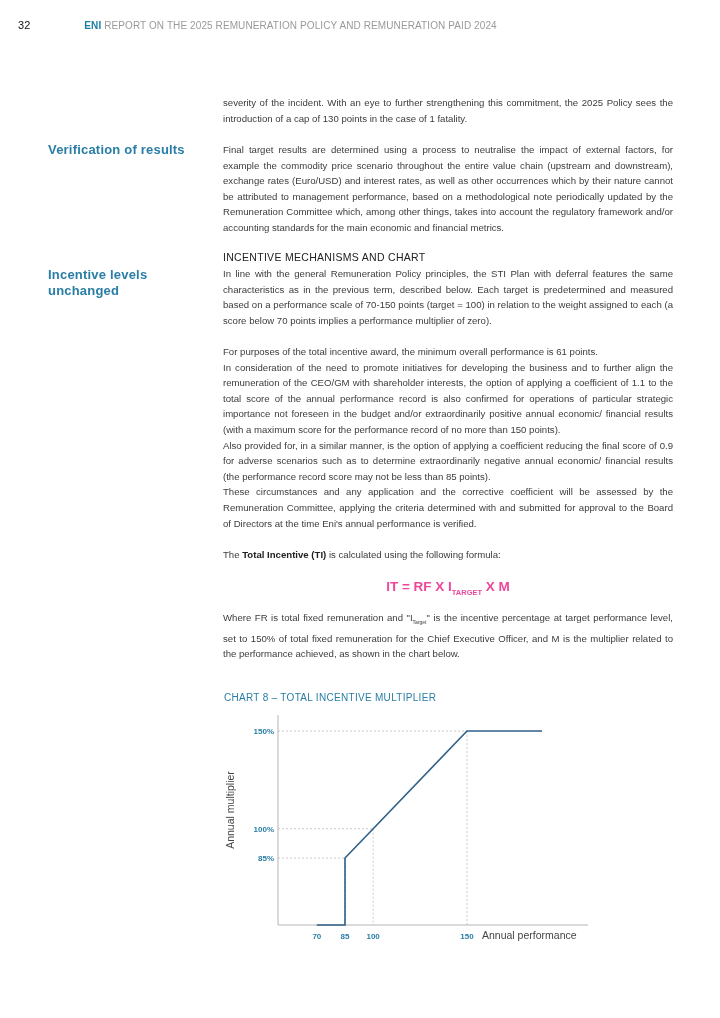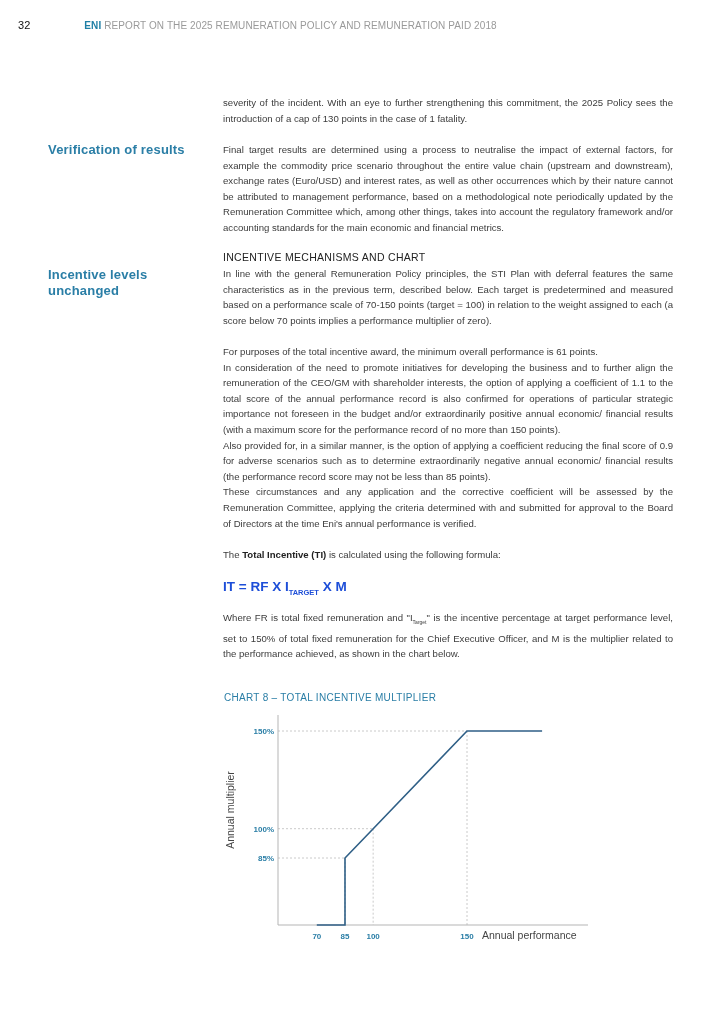--- a/index.html
+++ b/index.html
@@ -6,34 +6,34 @@
   body { width: 720px; height: 1018px; position: relative; overflow: hidden;
          font-family: "Liberation Sans", sans-serif; color: #3a3a3a; }
   .header { position: absolute; left: 18px; top: 19px; font-size: 10px; letter-spacing: 0.1px; white-space: nowrap; }
   .page-num { font-weight: normal; color: #111; font-size: 11px; margin-right: 16px; }
   .brand { font-weight: bold; color: #1f7fa5; padding-left: 35px; }
   .header-title { color: #9a9a9a; }
   .side-heading { position: absolute; left: 48px; font-size: 13px; color: #2a7ea6; line-height: 16px; font-weight: bold; letter-spacing: 0.2px; }
   .body-col { position: absolute; left: 223px; width: 450px; font-size: 9.6px; line-height: 15.6px; text-align: justify; color: #3c3c3c; }
   .body-col p { margin: 0; }
   .subhead { position: absolute; left: 223px; top: 251px; font-size: 10.5px; color: #222; letter-spacing: 0.3px; }
-  .formula { position: absolute; left: 223px; width: 450px; top: 579px; color: #1d4ed8; font-weight: bold; font-size: 13.5px; }
+  .formula { position: absolute; left: 223px; width: 450px; top: 579px; text-align: center; color: #ec4899; font-weight: bold; font-size: 13.5px; }
   .formula sub { font-size: 7.5px; }
   .chart-title { position: absolute; left: 224px; top: 692px; font-size: 10px; color: #2a7ea6; letter-spacing: 0.3px; }
   svg text { font-family: "Liberation Sans", sans-serif; }
   b { color: #222; }
   .tiny { font-size: 5px; vertical-align: sub; }
 </style>
 </head>
 <body>
 
 <div class="header">
   <span class="page-num">32</span>
   <span class="brand">ENI</span>
-  <span class="header-title">REPORT ON THE 2025 REMUNERATION POLICY AND REMUNERATION PAID 2018</span>
+  <span class="header-title">REPORT ON THE 2025 REMUNERATION POLICY AND REMUNERATION PAID 2024</span>
 </div>
 
 <div class="body-col" style="top:95px;">
   <p>severity of the incident. With an eye to further strengthening this commitment, the 2025 Policy sees the introduction of a cap of 130 points in the case of 1 fatality.</p>
 </div>
 
 <div class="side-heading" style="top:142px;">Verification of results</div>
 <div class="body-col" style="top:142px;">
   <p>Final target results are determined using a process to neutralise the impact of external factors, for example the commodity price scenario throughout the entire value chain (upstream and downstream), exchange rates (Euro/USD) and interest rates, as well as other occurrences which by their nature cannot be attributed to management performance, based on a methodological note periodically updated by the Remuneration Committee which, among other things, takes into account the regulatory framework and/or accounting standards for the main economic and financial metrics.</p>
 </div>

